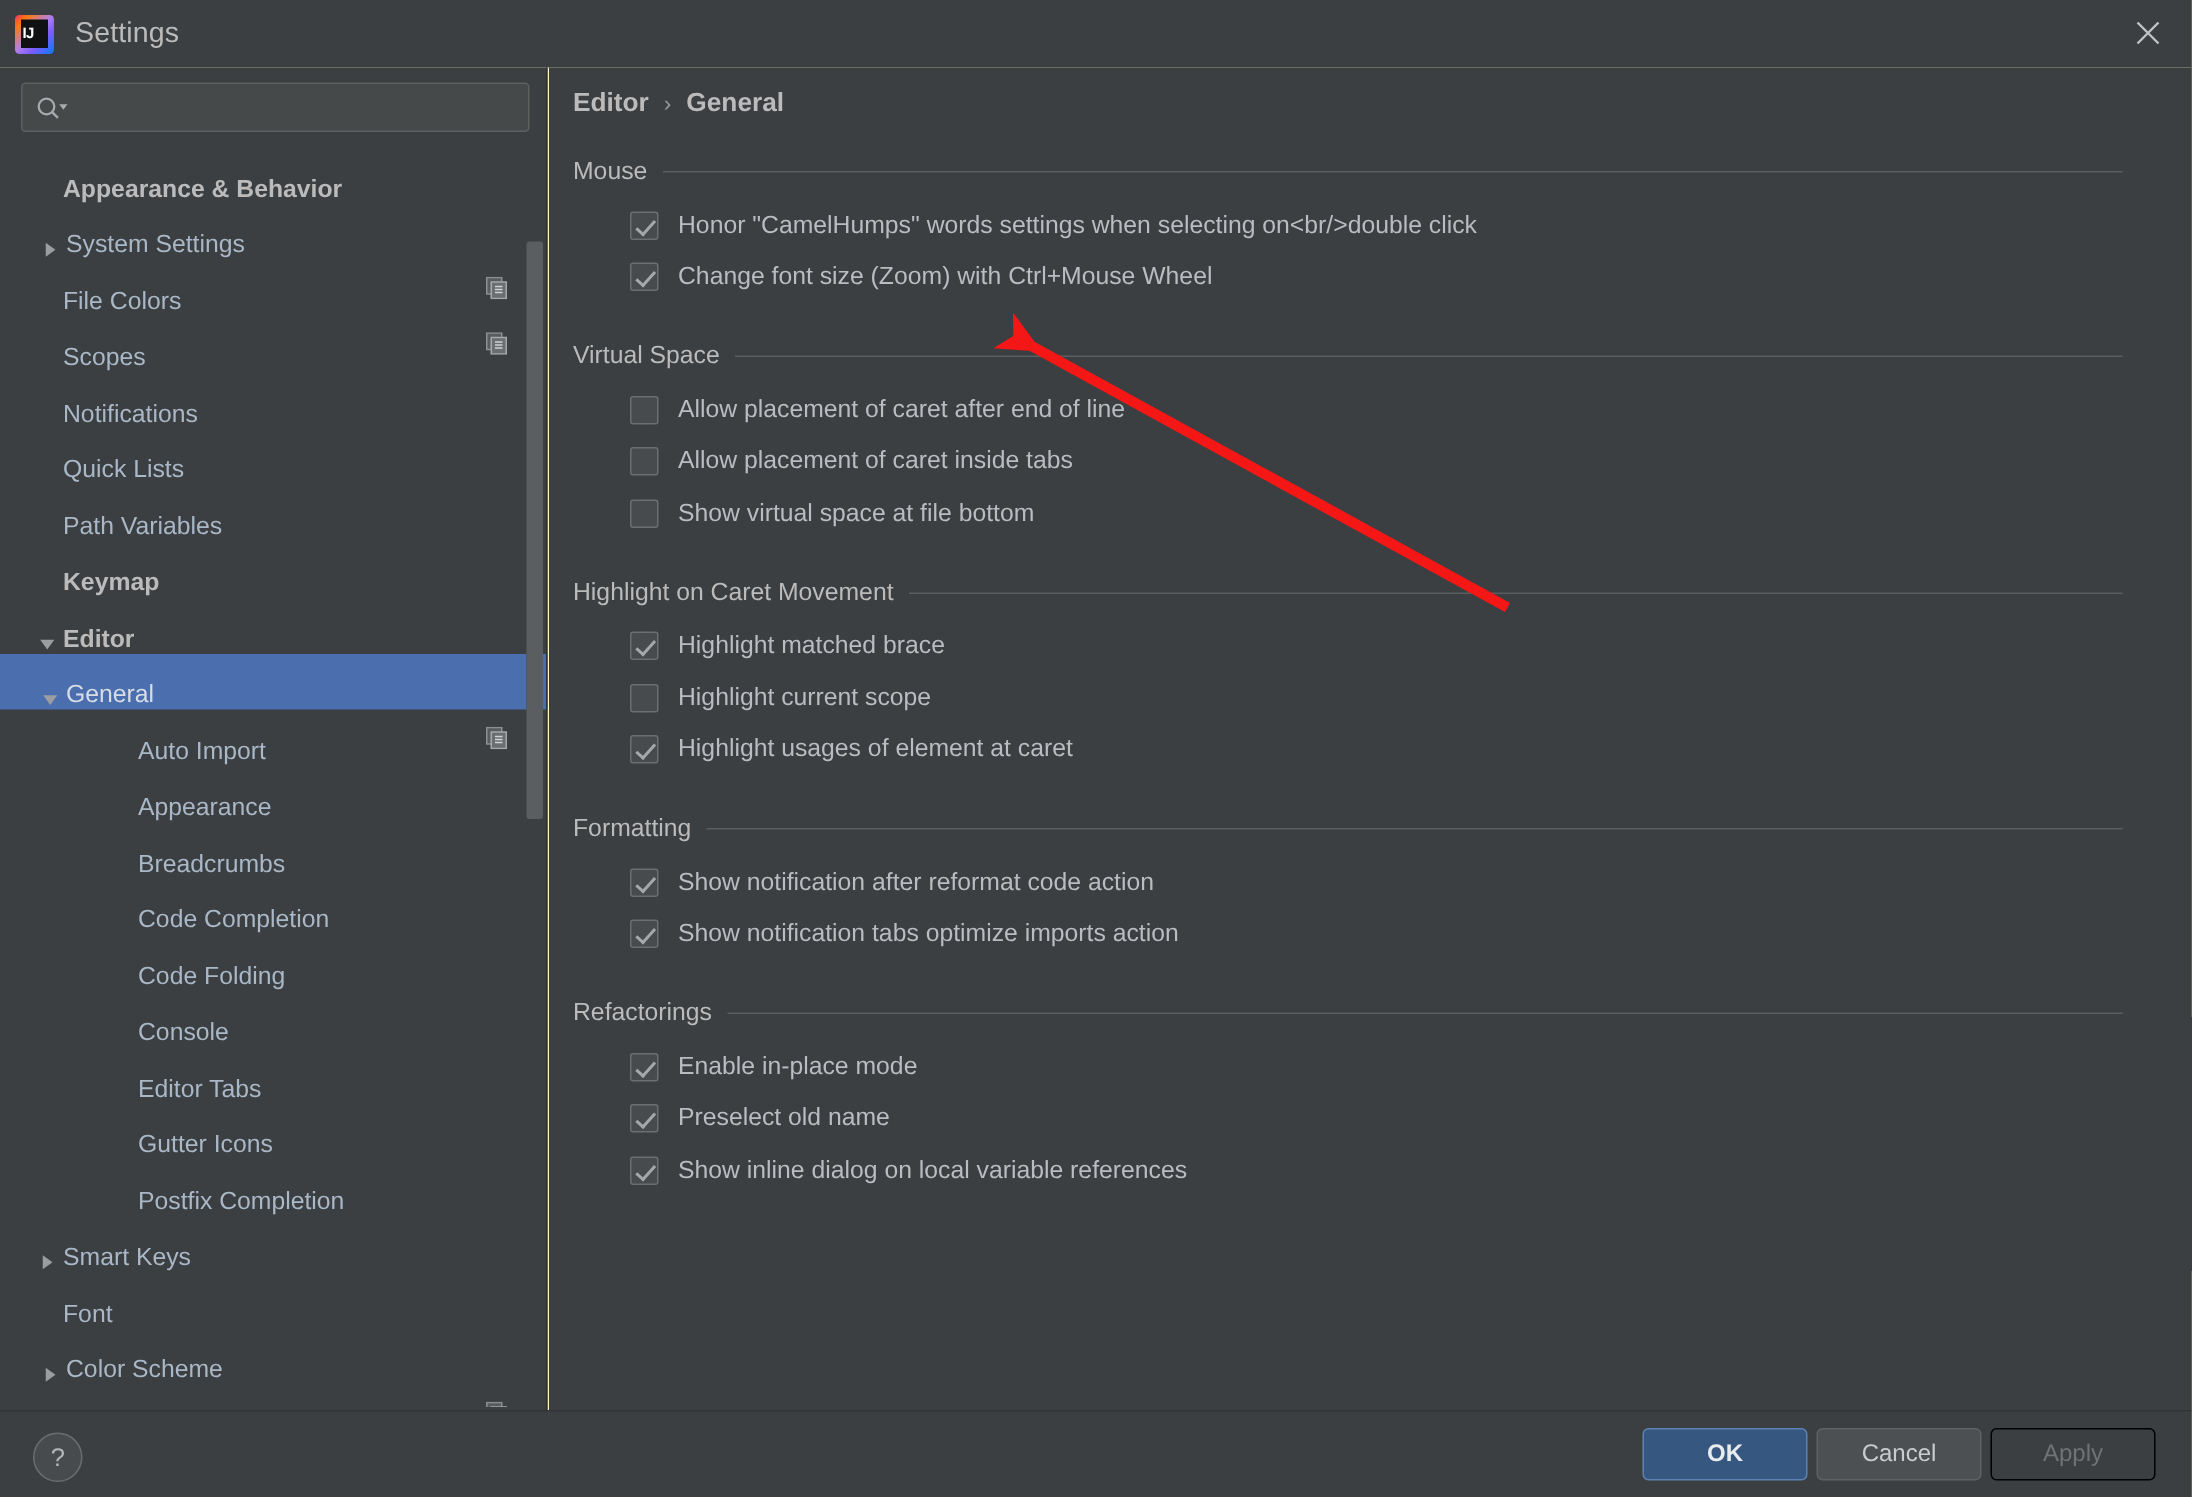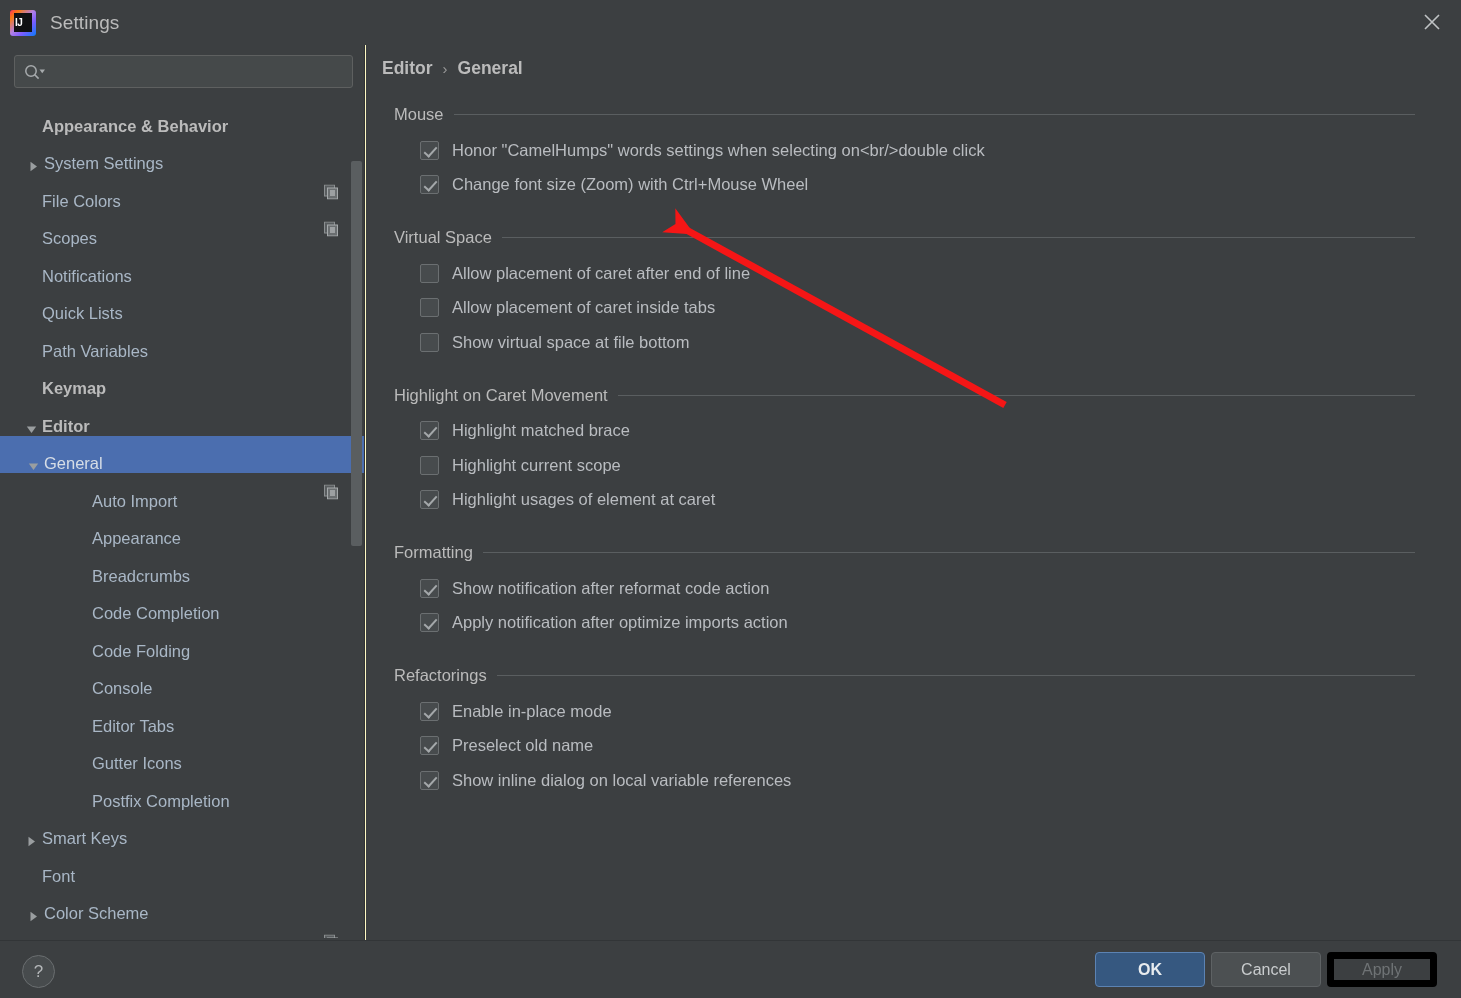--- a/index.html
+++ b/index.html
@@ -176,21 +176,21 @@
   .crumb-sep {
     margin: 0 10px;
     font-size: 15px;
     font-weight: 400;
     color: #9a9a9a;
   }
 
   .section { margin-top: 0; }
   .section-head {
     display: flex; align-items: center;
-    padding-left: 28px; padding-right: 46px;
+    padding-left: 16px; padding-right: 46px;
     margin-top: 26px;
   }
   .section-title {
     font-size: 16.5px;
     color: #bbbbbb;
     white-space: nowrap;
     padding-right: 10px;
   }
   .section-line {
     flex: 1;
@@ -267,21 +267,21 @@
     color: #e8ecef;
     font-weight: 700;
   }
   .btn-normal {
     background: #4c5052;
     border: 1px solid #5e6264;
     color: #c9ccce;
   }
   .btn-disabled {
     background: #3c3f41;
-    border: 7px solid #000000;
+    border: 1px solid #000000;
     color: #6f7375;
     cursor: default;
   }
 
   
   .annotation {
     position: absolute;
     left: 0; top: 0;
     width: 1461px; height: 998px;
     pointer-events: none;
@@ -539,21 +539,21 @@
             <span class="section-title">Formatting</span>
             <span class="section-line"></span>
           </div>
           <div class="options">
             <div class="opt-row">
               <span class="cb checked"></span>
               <span class="opt-label">Show notification after reformat code action</span>
             </div>
             <div class="opt-row">
               <span class="cb checked"></span>
-              <span class="opt-label">Apply notification after optimize imports action</span>
+              <span class="opt-label">Show notification tabs optimize imports action</span>
             </div>
           </div>
         </div>
         <div class="section">
           <div class="section-head">
             <span class="section-title">Refactorings</span>
             <span class="section-line"></span>
           </div>
           <div class="options">
             <div class="opt-row">

